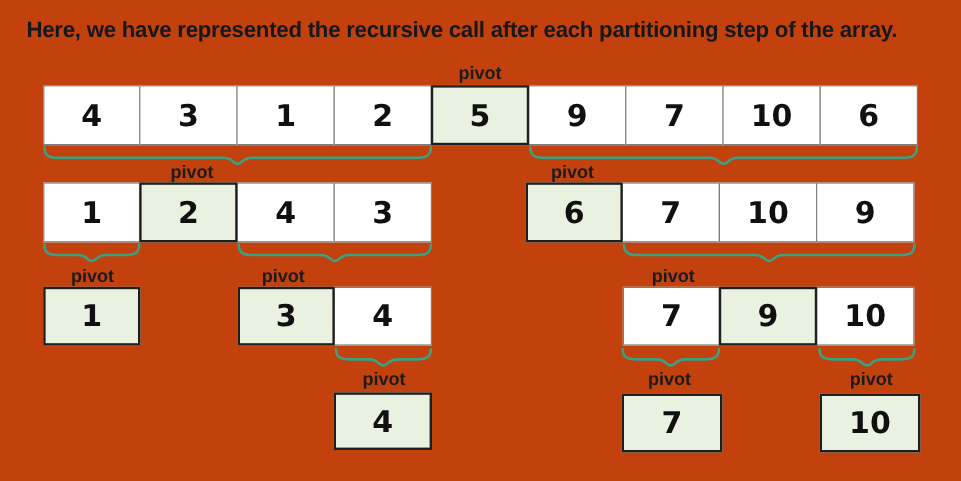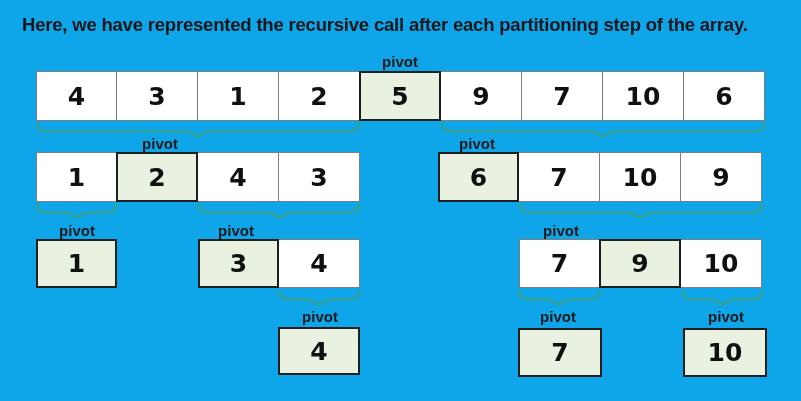--- a/index.html
+++ b/index.html
@@ -1,19 +1,19 @@
 <!DOCTYPE html>
 <html><head>
 <meta charset="utf-8">
 <style>
   html,body{margin:0;padding:0;}
   #stage{
     position:relative;
     width:801px;height:401px;
-    background:#0ea5e9;
+    background:#c2410c;
     overflow:hidden;
     font-family:"Liberation Sans",sans-serif;
   }
   .title{
     position:absolute;
     left:22px;top:14px;
     font-size:18.5px;
     font-weight:700;
     letter-spacing:-0.2px;
     color:#17171c;

